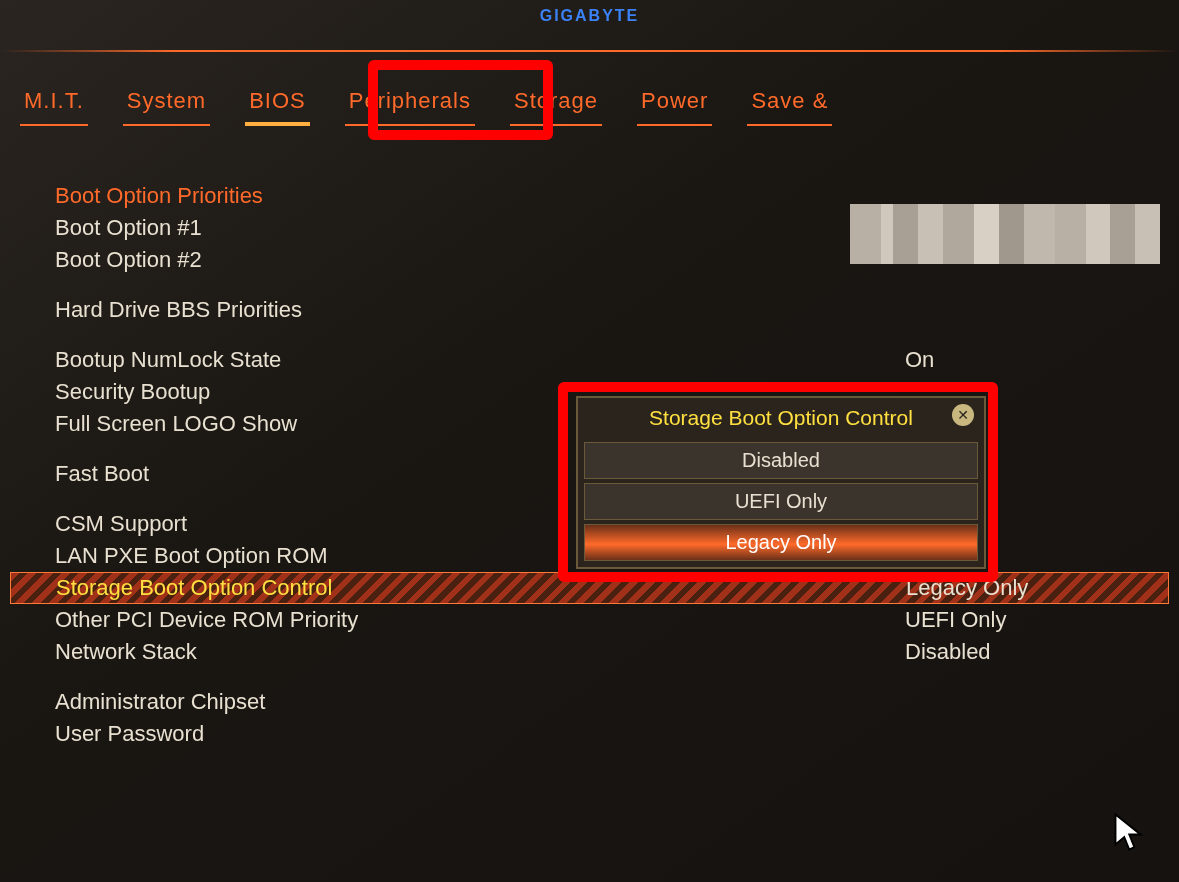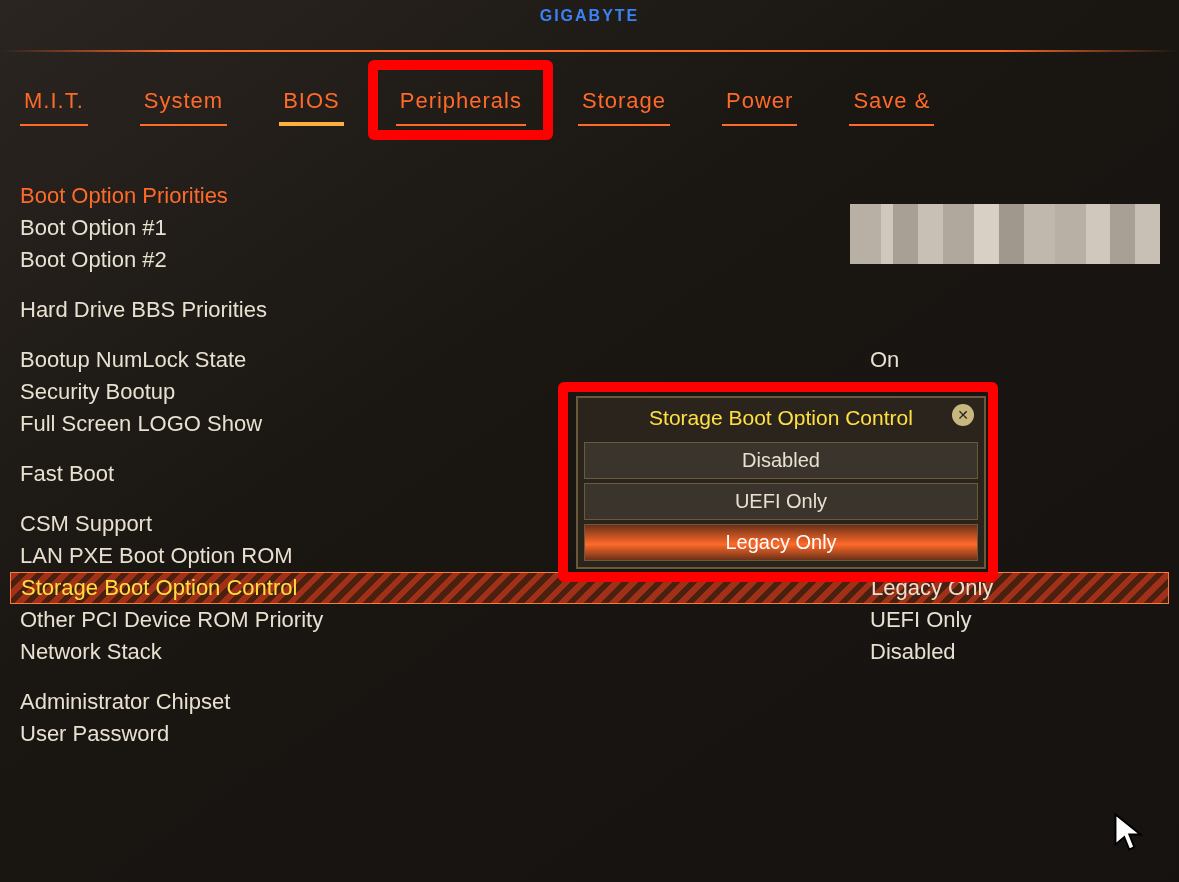--- a/index.html
+++ b/index.html
@@ -30,21 +30,21 @@
       height: 2px;
       background: linear-gradient(90deg, transparent 0%, #ff6a2a 15%, #ff6a2a 85%, transparent 100%);
     }
     .tabs {
       position: absolute;
       top: 82px;
       left: 0;
       right: 0;
       display: flex;
       padding: 0 20px;
-      gap: 52px;
+      gap: 35px;
     }
     .tab {
       color: #ff6a2a;
       font-size: 22px;
       letter-spacing: 1px;
       padding: 6px 4px 8px;
       border-bottom: 2px solid #ff6a2a;
       cursor: pointer;
       white-space: nowrap;
     }
@@ -72,20 +72,21 @@
     .row {
       display: flex;
       align-items: center;
       height: 32px;
       font-size: 22px;
     }
     .row .label {
       flex: 0 0 560px;
       color: #e8e0d0;
       white-space: nowrap;
+      margin-left: 35px;
     }
     .row .value {
       color: #e8e0d0;
       white-space: nowrap;
       text-align: center;
       padding-left: 290px;
     }
     .row.heading .label { color: #ff6a2a; }
     .row.selected {
       background: repeating-linear-gradient(

